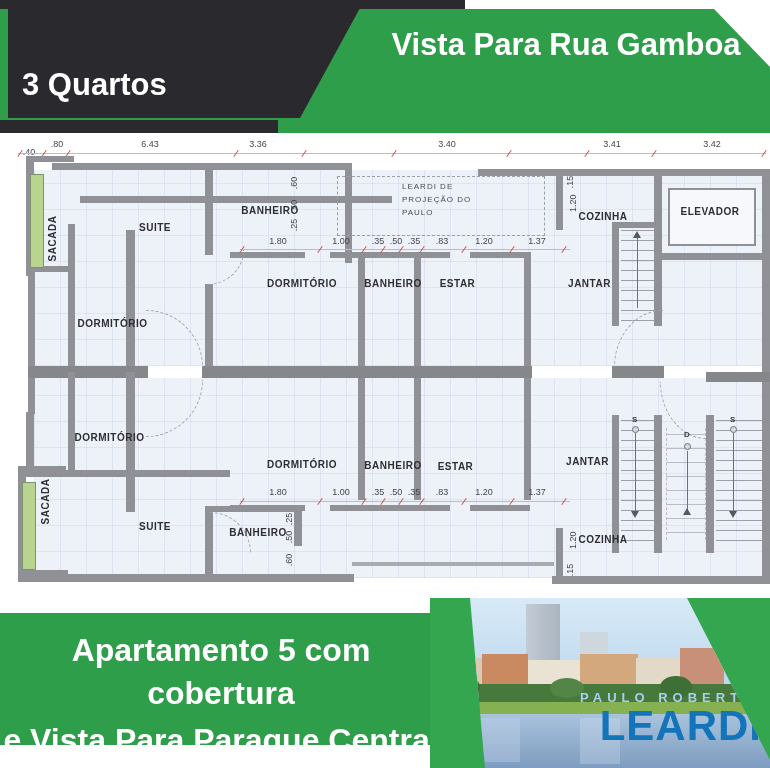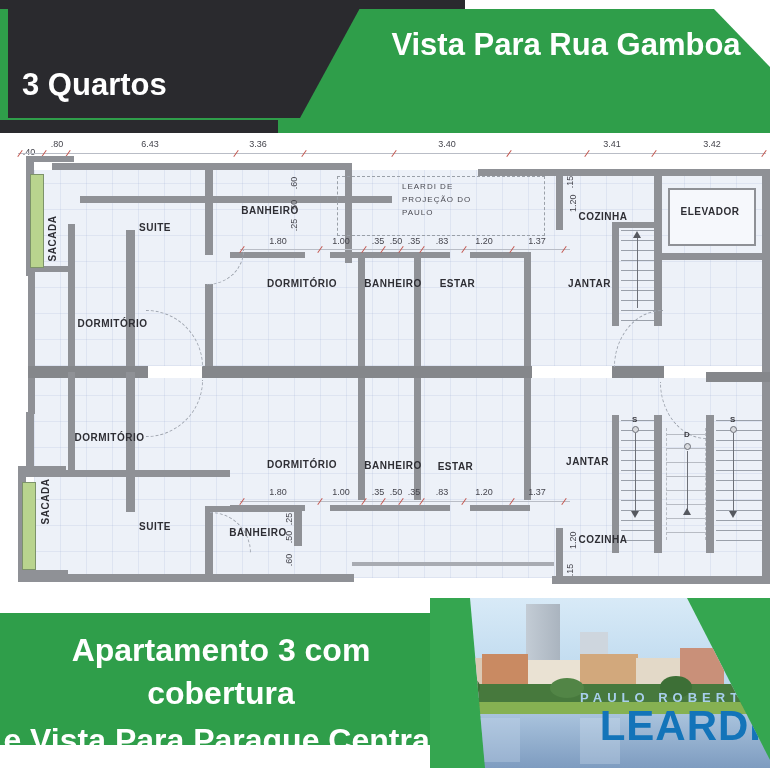--- a/index.html
+++ b/index.html
@@ -251,21 +251,21 @@
     <div class="abs sline" style="left:733px;top:300px;height:80px;"></div>
     <div class="abs sline" style="left:687px;top:318px;height:62px;"></div>
     <div class="abs arrow-dn" style="left:631px;top:378px;"></div>
     <div class="abs arrow-dn" style="left:729px;top:378px;"></div>
     <div class="abs arrow-up" style="left:683px;top:375px;"></div>
     <div class="abs sline" style="left:637px;top:105px;height:70px;"></div>
     <div class="abs arrow-up" style="left:633px;top:98px;"></div>
   </div>
 
   <div class="abs band-green" style="left:0;top:613px;width:442px;height:132px;text-align:center;">
-    <div class="banner-text" style="font-size:32px;margin-top:16px;">Apartamento 3 com cobertura</div>
+    <div class="banner-text" style="font-size:32px;margin-top:16px;">Apartamento 5 com cobertura</div>
     <div class="banner-text" style="font-size:32px;margin-top:4px;">e Vista Para Paraque Central</div>
   </div>
 
   <div class="abs photo-wrap" style="left:430px;top:598px;width:340px;height:170px;">
     <div class="abs photo" style="left:0;top:0;width:340px;height:170px;">
       <div class="abs" style="left:0;top:0;width:340px;height:100px;background:linear-gradient(180deg,#d8eaf7 0%,#b7d5ec 100%);"></div>
       <div class="abs" style="left:96px;top:6px;width:34px;height:74px;background:linear-gradient(90deg,#c3ccd5,#aab4bf);"></div>
       <div class="abs" style="left:150px;top:34px;width:28px;height:46px;background:#ced6de;"></div>
       <div class="abs" style="left:0;top:60px;width:60px;height:34px;background:#dbc9b4;"></div>
       <div class="abs" style="left:52px;top:56px;width:46px;height:38px;background:#c98a62;"></div>

